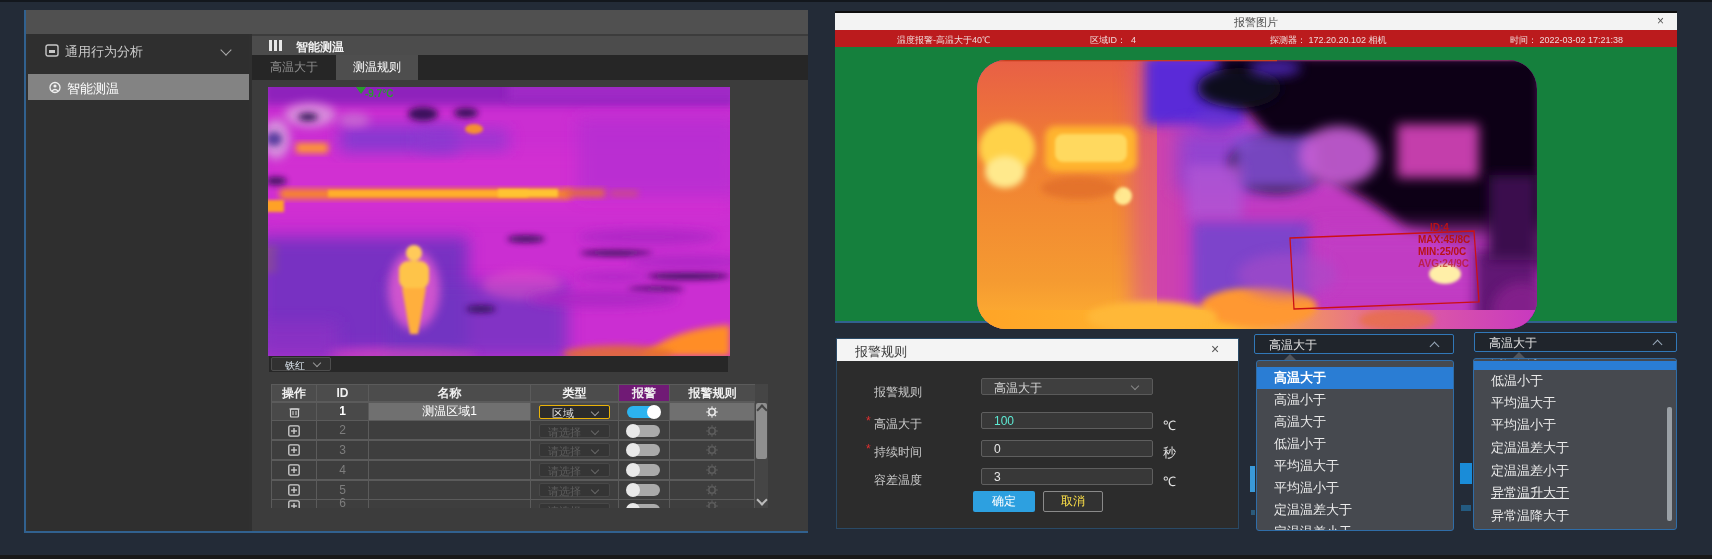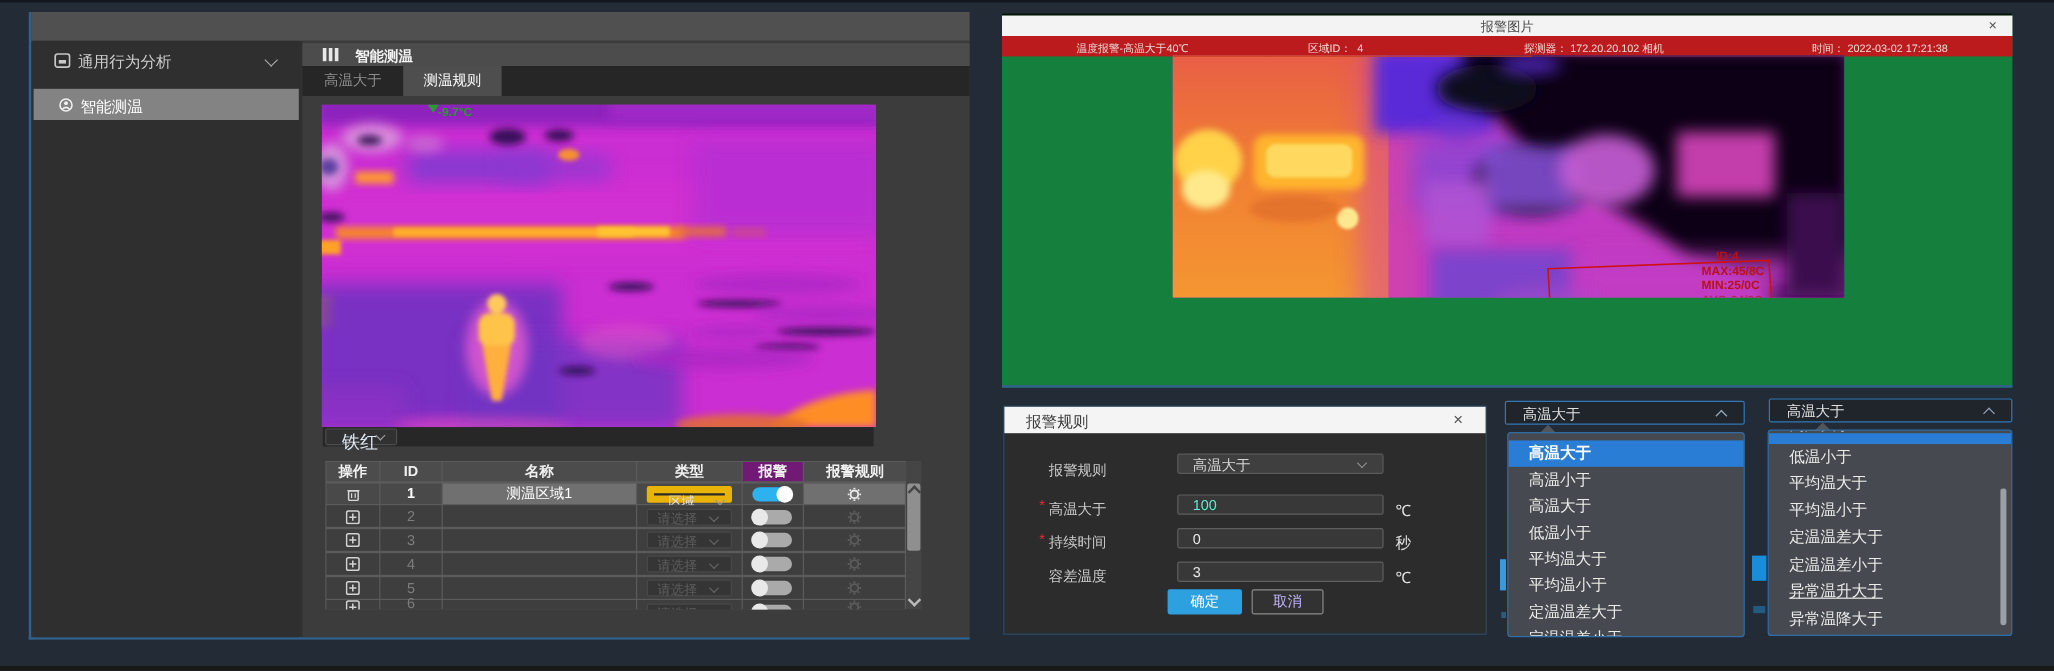--- a/index.html
+++ b/index.html
@@ -117,21 +117,21 @@
           <ellipse cx="350" cy="267" rx="55" ry="9" fill="#e2702e" opacity="0.85" filter="url(#b3)"></ellipse>
           <ellipse cx="135" cy="268" rx="75" ry="7" fill="#c748bc" opacity="0.7" filter="url(#b5)"></ellipse>
           <g fill="#2a9a30">
             <path d="M88 0 L98 0 L93 7 Z"></path>
             <text x="97" y="10" font-size="10" font-weight="bold" font-family="Liberation Sans">-9.7°C</text>
           </g>
         </svg></div>
 
     <div class="abs" style="left:17px;top:322px;width:459px;height:16px;background:#272727;">
       <div class="abs" style="left:2px;top:1px;width:60px;height:14px;background:#313131;border:1px solid #4d4d4d;border-radius:2px;box-sizing:border-box;">
-        <span class="abs" style="left:13px;top:1px;color:#dfe9f2;font-size:15px;">铁红</span>
+        <span class="abs" style="left:13px;top:1px;color:#dfe9f2;font-size:10px;">铁红</span>
         <span class="chev-d abs" style="left:42px;top:2px;width:5px;height:5px;border-color:#999;"></span>
       </div>
     </div>
 
     <div class="abs" style="left:19px;top:350px;width:497px;height:124px;overflow:hidden;font-size:12px;color:#e8e8e8;">
 
       <div class="abs" style="left:0;top:0;width:484px;height:124px;background:#5b5b5b;"></div>
       <div class="abs" style="left:484px;top:0;width:13px;height:124px;background:#454545;"></div>
       <div class="abs" style="left:485px;top:19px;width:11px;height:56px;background:#8f8f8f;border-radius:2px;"></div>
       <div class="abs" style="left:487px;top:22px;width:6px;height:6px;border-right:2px solid #444;border-bottom:2px solid #444;transform:rotate(-135deg);"></div>
@@ -144,21 +144,21 @@
       <div class="abs" style="left:399px;top:1px;width:85px;height:16px;background:#4c4c4c;color:#f0f0f0;font-weight:bold;text-align:center;line-height:16px;">报警规则</div>
       <div class="abs" style="left:1px;top:19px;width:44px;height:16.5px;background:#494949;text-align:center;line-height:16.5px;"><svg width="11" height="12" viewBox="0 0 11 12" style="vertical-align:middle">
             <rect x="1.5" y="3" width="8" height="8" rx="1" fill="none" stroke="#d8d8d8" stroke-width="1.2"></rect>
             <line x1="0.5" y1="3" x2="10.5" y2="3" stroke="#d8d8d8" stroke-width="1.2"></line>
             <line x1="4" y1="5" x2="4" y2="9" stroke="#d8d8d8" stroke-width="1"></line>
             <line x1="7" y1="5" x2="7" y2="9" stroke="#d8d8d8" stroke-width="1"></line>
           </svg></div>
       <div class="abs" style="left:46px;top:19px;width:51px;height:16.5px;background:#494949;color:#ffffff;font-weight:bold;text-align:center;line-height:16.5px;">1</div>
       <div class="abs" style="left:98px;top:19px;width:161px;height:16.5px;background:#707070;color:#fff;text-align:center;line-height:16.5px;">测温区域1</div>
       <div class="abs" style="left:260px;top:19px;width:87px;height:16.5px;background:#494949;">
-          <div class="abs" style="left:8px;top:2px;width:71px;height:14px;background:#2b2b2b;border:6px solid #eab308;border-radius:2px;box-sizing:border-box;">
+          <div class="abs" style="left:8px;top:2px;width:71px;height:14px;background:#2b2b2b;border:1px solid #eab308;border-radius:2px;box-sizing:border-box;">
             <span class="abs" style="left:12px;top:0px;color:#e0e0e0;font-size:11px;">区域</span>
             <span class="abs" style="left:52px;top:3px;width:5px;height:5px;border-right:1.5px solid #999;border-bottom:1.5px solid #999;transform:rotate(45deg);"></span>
           </div>
         </div>
       <div class="abs" style="left:348px;top:19px;width:50px;height:16.5px;background:#494949;">
           <div class="abs" style="left:8px;top:3px;width:33px;height:12px;background:#2cb3ef;border-radius:6px;">
             <div class="abs" style="left:20px;top:-1px;width:14px;height:14px;background:#ffffff;border-radius:50%;"></div>
           </div>
         </div>
       <div class="abs" style="left:399px;top:19px;width:84px;height:16.5px;background:#707070;text-align:center;line-height:16.5px;"><svg width="12" height="12" viewBox="0 0 12 12" style="vertical-align:middle">
@@ -338,21 +338,21 @@
   <div class="abs" style="left:0;top:2px;width:842px;height:17px;background:#f3f3f3;">
     <span class="abs" style="left:0;top:2px;width:842px;text-align:center;color:#4a4a4a;font-size:11px;">报警图片</span>
     <span class="abs" style="left:822px;top:1px;color:#555;font-size:12px;">×</span>
   </div>
   <div class="abs" style="left:0;top:19px;width:842px;height:17px;background:#bb1b1d;color:#f0d8d8;font-size:9px;">
     <span class="abs" style="left:62px;top:4px;">温度报警-高温大于40℃</span>
     <span class="abs" style="left:255px;top:4px;">区域ID：&nbsp; 4</span>
     <span class="abs" style="left:435px;top:4px;">探测器：&nbsp;172.20.20.102 相机</span>
     <span class="abs" style="left:675px;top:4px;">时间：&nbsp;2022-03-02 17:21:38</span>
   </div>
-  <div id="thermR" class="abs" style="left:142px;top:35px;width:560px;height:202px;overflow:hidden;"><svg width="560" height="275" viewBox="0 0 560 275">
+  <div id="thermR" class="abs" style="left:142px;top:49px;width:560px;height:269px;overflow:hidden;border-radius:29px;"><svg width="560" height="275" viewBox="0 0 560 275">
         <defs>
           <filter id="c10" x="-40%" y="-40%" width="180%" height="180%">
             <feGaussianBlur stdDeviation="10"></feGaussianBlur>
           </filter>
           <filter id="c6" x="-40%" y="-40%" width="180%" height="180%">
             <feGaussianBlur stdDeviation="6"></feGaussianBlur>
           </filter>
           <filter id="c3" x="-40%" y="-40%" width="180%" height="180%">
             <feGaussianBlur stdDeviation="3"></feGaussianBlur>
           </filter>
@@ -444,21 +444,21 @@
     <span class="abs" style="left:290px;top:68px;color:#e2e2e2;font-size:13px;">秒</span>
 
     <span class="abs" style="left:1px;top:96px;">容差温度</span>
     <div class="abs" style="left:108px;top:92px;width:172px;height:17px;background:#383838;border:1px solid #5f5f5f;border-radius:2px;box-sizing:border-box;">
       <span class="abs" style="left:12px;top:1px;color:#e8e8e8;">3</span>
     </div>
     <span class="abs" style="left:290px;top:96px;color:#e2e2e2;font-size:13px;">℃</span>
   </div>
 
   <div class="abs" style="left:136px;top:152px;width:62px;height:21px;background:#2da0e0;border-radius:2px;color:#fff;font-size:12px;text-align:center;line-height:21px;">确定</div>
-  <div class="abs" style="left:206px;top:152px;width:60px;height:21px;background:#323232;border:1px solid #8a8a8a;border-radius:2px;box-sizing:border-box;color:#c4b5fd;font-size:12px;text-align:center;line-height:19px;">取消</div>
+  <div class="abs" style="left:206px;top:152px;width:60px;height:21px;background:#323232;border:1px solid #8a8a8a;border-radius:2px;box-sizing:border-box;color:#fde047;font-size:12px;text-align:center;line-height:19px;">取消</div>
 </div>
 
 <div class="abs" style="left:1250px;top:466px;width:5px;height:26px;background:#3a9ad9;"></div>
 <div class="abs" style="left:1251px;top:510px;width:4px;height:5px;background:#2b5a7a;"></div>
 <div class="abs" style="left:1460px;top:463px;width:12px;height:21px;background:#1a8cd8;"></div>
 <div class="abs" style="left:1461px;top:505px;width:10px;height:6px;background:#235a80;"></div>
 
 <div class="abs" style="left:1254px;top:334px;width:200px;height:20px;background:#20252c;border:1px solid #3178b8;border-radius:2px;box-sizing:border-box;">
   <span class="abs" style="left:14px;top:2px;color:#e0e0e0;font-size:12px;">高温大于</span>
   <span class="chev-u abs" style="left:176px;top:8px;width:6px;height:6px;"></span>

